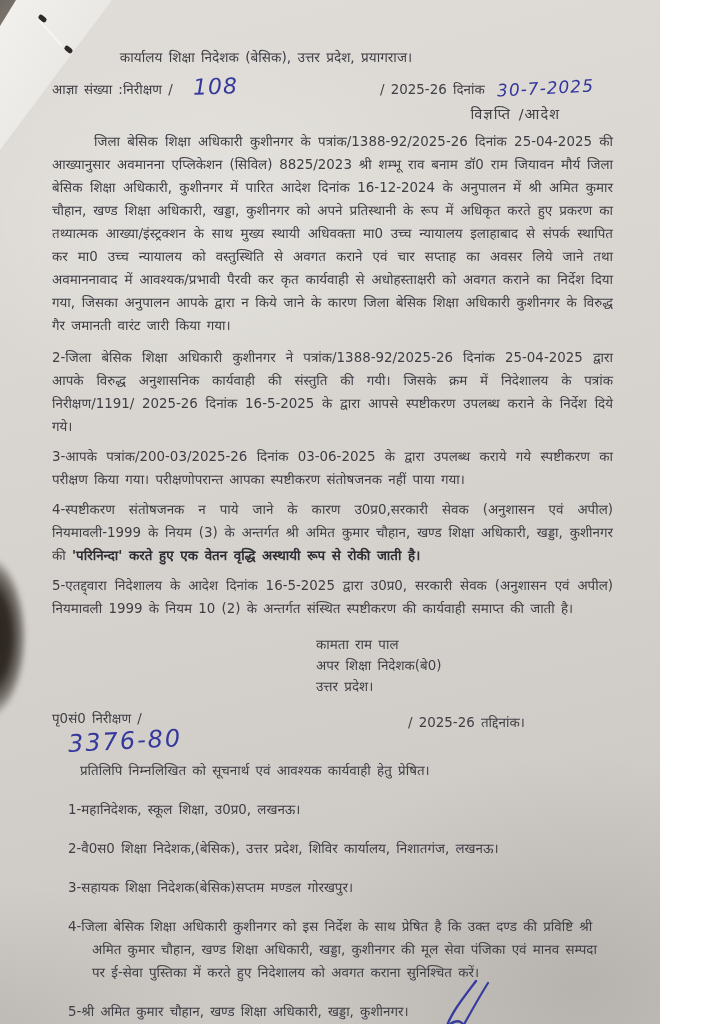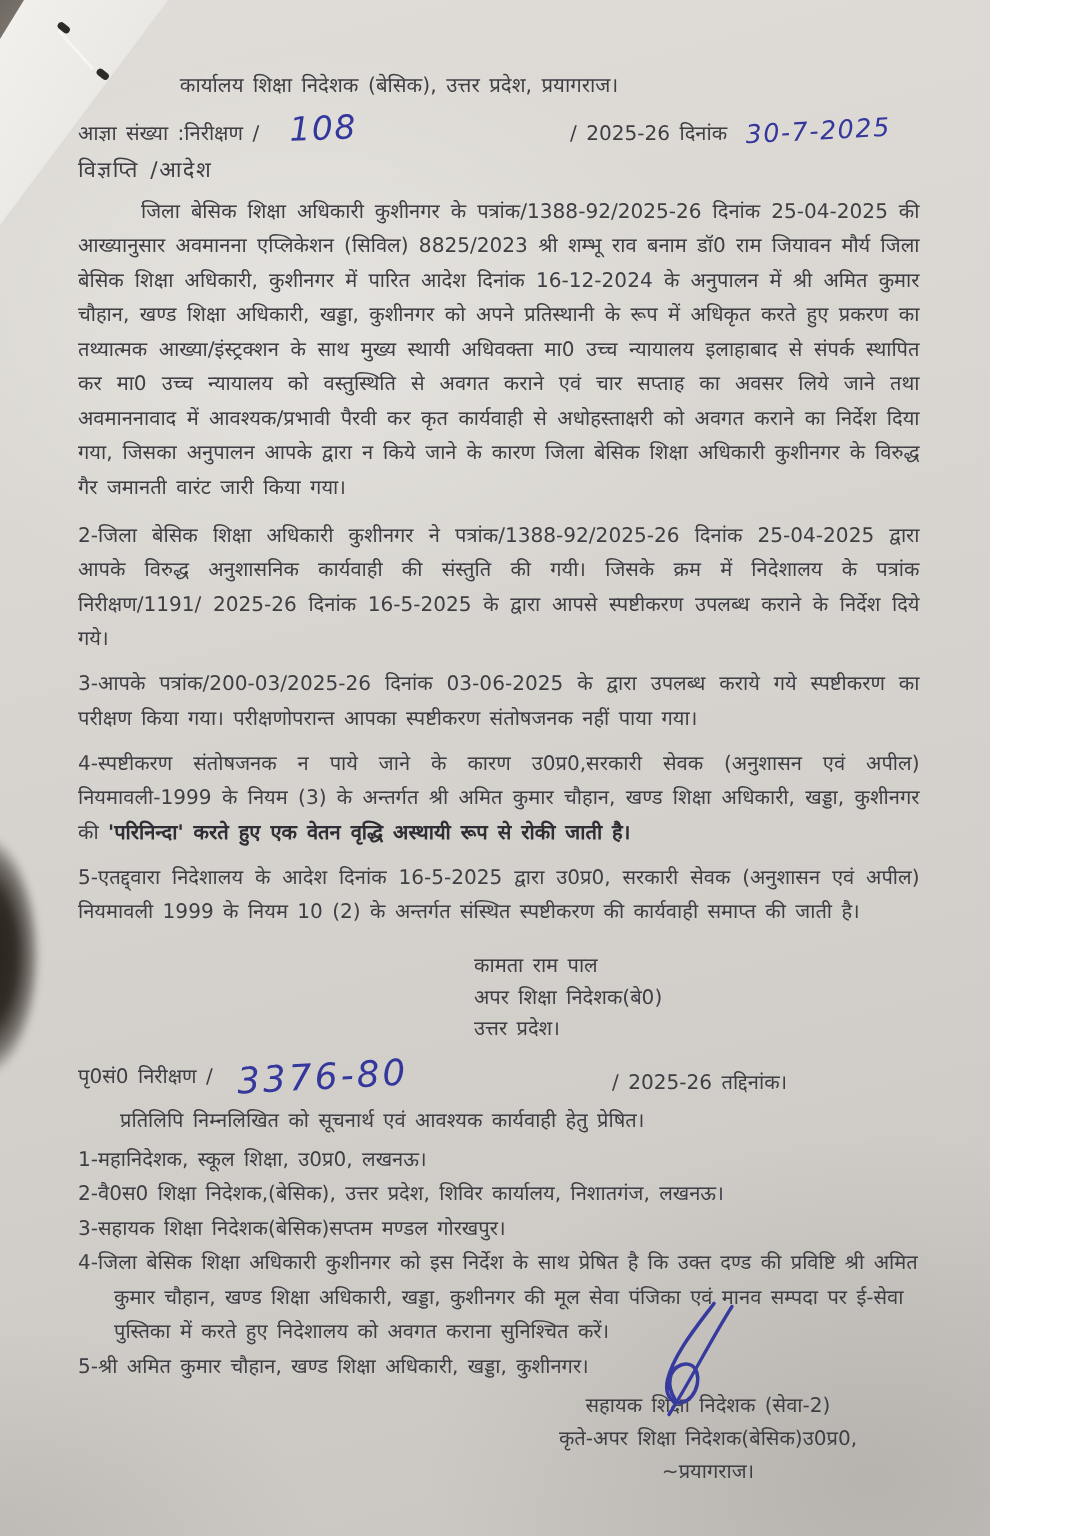--- a/index.html
+++ b/index.html
@@ -62,40 +62,40 @@
     display:flex;align-items:baseline;margin-bottom:2px;text-align:center;
   }
   .hand{
     color:#34379b;font-style:italic;font-weight:500;letter-spacing:1px;
     font-family:"DejaVu Sans","Liberation Sans",sans-serif;
   }
   .hw-orderno{font-size:22px;margin-left:20px;transform:rotate(-2deg);display:inline-block;}
   .order-right{margin-left:auto;margin-right:36px;white-space:nowrap;}
   .hw-date{font-size:17px;margin-left:6px;transform:rotate(-3deg);display:inline-block;}
   .doc-title{
-    text-align:left;margin-right:70px;margin-bottom:4px;
+    text-align:right;margin-right:70px;margin-bottom:4px;
     font-size:14.5px;letter-spacing:1px;
   }
   .para{
     margin:0 17px 7px 0;text-align:justify;
   }
   .para.first{text-indent:42px;margin-bottom:9px;}
   .para .bold{font-weight:bold;color:#2f2e34;}
   .sig1{
     width:250px;margin:14px 64px 10px auto;
     line-height:21px;
   }
   .dispatch-row{
-    position:relative;display:flex;align-items:flex-start;margin:10px 0 6px 0;
+    position:relative;display:flex;align-items:flex-start;margin:10px 0 6px 0;flex-direction:column;
   }
   .hw-dispatch{font-size:24px;margin-left:16px;transform:rotate(-3deg);display:inline-block;letter-spacing:2px;}
   .dispatch-suffix{position:absolute;left:356px;top:4px;white-space:nowrap;}
   .copy-note{margin:2px 0 3px 0;text-indent:28px;}
   .copies{margin:0;padding:0;list-style:none;}
-  .copies li{margin:0;}
+  .copies li{margin:16px;}
   .copies li.hang{padding-left:24px;text-indent:-24px;}
   .sig2-wrap{position:relative;}
   .sig2{
     width:300px;margin:4px 8px 0 auto;text-align:center;line-height:22px;
     position:relative;
   }
   .signature-svg{position:absolute;right:110px;top:-62px;}
   .flourish{color:#3f3e44;letter-spacing:0;}
 </style>
 </head>

